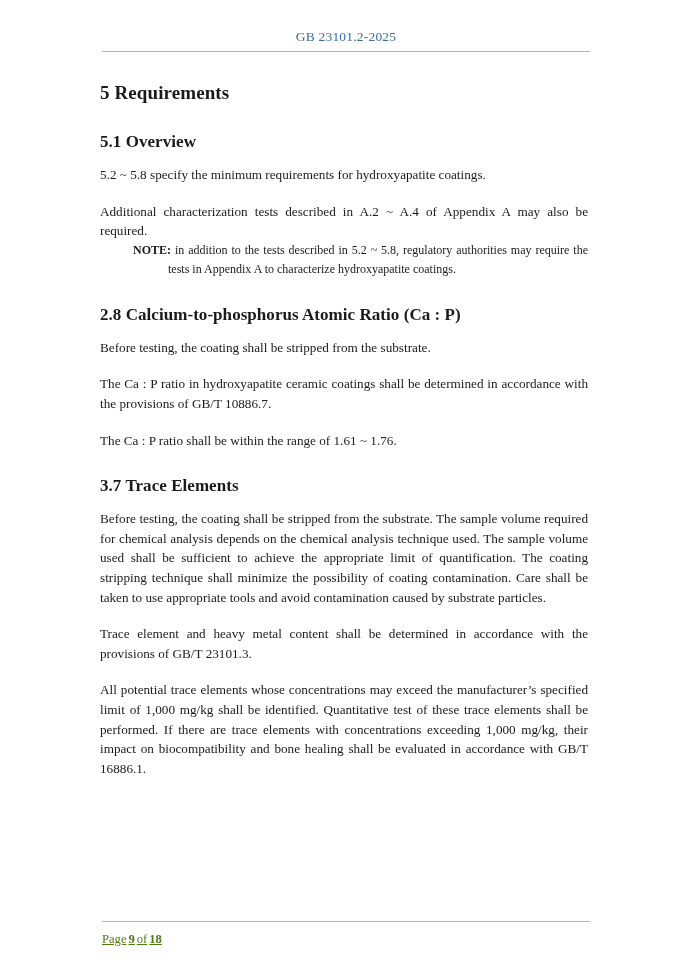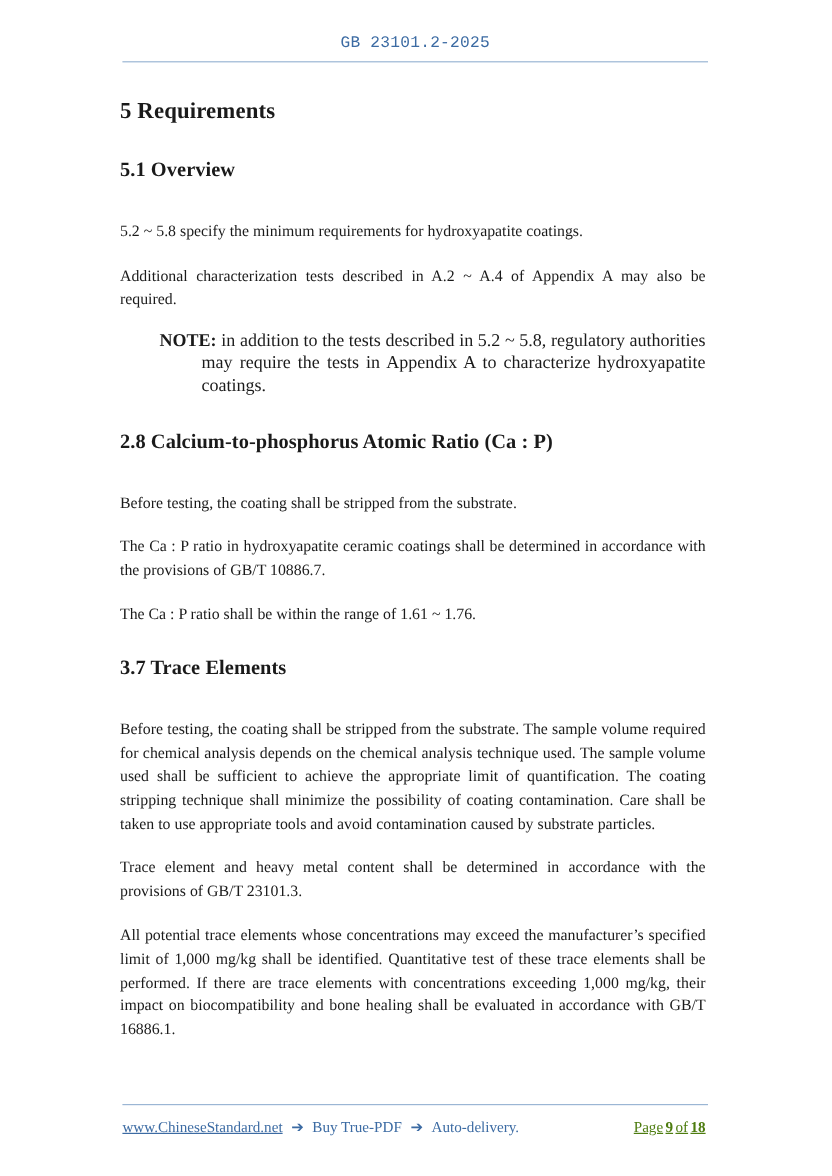--- a/index.html
+++ b/index.html
@@ -27,21 +27,20 @@
     top: 28px;
     left: 102px;
     width: 488px;
   }
   .header-title {
     text-align: center;
     font-size: 13.5px;
     color: #3c6ba3;
     letter-spacing: 0.2px;
     line-height: 18px;
-    font-family: Liberation Mono, monospace;
   }
   .header-rule {
     margin-top: 5px;
     border-top: 1.2px solid #9bb6d4;
     width: 100%;
     height: 0;
   }
 
   
   .content {
@@ -71,27 +70,27 @@
 
   p.para {
     font-size: 13.2px;
     line-height: 19.6px;
     margin: 17px 0 0 0;
     padding: 0;
     text-align: justify;
     text-justify: inter-word;
   }
   p.para.first-after-head {
-    margin-top: 32px;
+    margin-top: 14px;
   }
 
   p.note {
-    font-size: 15px;
+    font-size: 12px;
     line-height: 19px;
-    margin: 16px 0 0 0;
+    margin: 0 0 0 0;
     padding: 0 0 0 33px;
     text-indent: -0.5px;
     text-align: justify;
   }
   p.note .note-label {
     font-weight: bold;
   }
   
   p.note.hanging-wrap {
     padding-left: 68px;
@@ -171,18 +170,17 @@
     <h2 class="subsec-title">3.7 Trace Elements</h2>
     <p class="para first-after-head">Before testing, the coating shall be stripped from the substrate. The sample volume required for chemical analysis depends on the chemical analysis technique used. The sample volume used shall be sufficient to achieve the appropriate limit of quantification. The coating stripping technique shall minimize the possibility of coating contamination. Care shall be taken to use appropriate tools and avoid contamination caused by substrate particles.</p>
     <p class="para">Trace element and heavy metal content shall be determined in accordance with the provisions of GB/T 23101.3.</p>
     <p class="para">All potential trace elements whose concentrations may exceed the manufacturer’s specified limit of 1,000 mg/kg shall be identified. Quantitative test of these trace elements shall be performed. If there are trace elements with concentrations exceeding 1,000 mg/kg, their impact on biocompatibility and bone healing shall be evaluated in accordance with GB/T 16886.1.</p>
 
   </div>
 
   <div class="page-footer">
     <div class="footer-rule"></div>
     <div class="footer-row">
-      <div class="footer-left"><a class="footer-link" href="#">www.ChineseStandard.net</a><span class="sp"> </span><span class="footer-arrow">➔</span><span class="sp"> </span><span>Buy True-PDF</span><span class="sp"> </span><span class="footer-arrow">➔</span><span class="sp"> </span><span>Auto-delivery.</span></div>
       <div class="footer-right"><span>Page</span><b>9</b><span>of</span><b>18</b></div>
     </div>
   </div>
 
 </div>
 
 </body></html>

